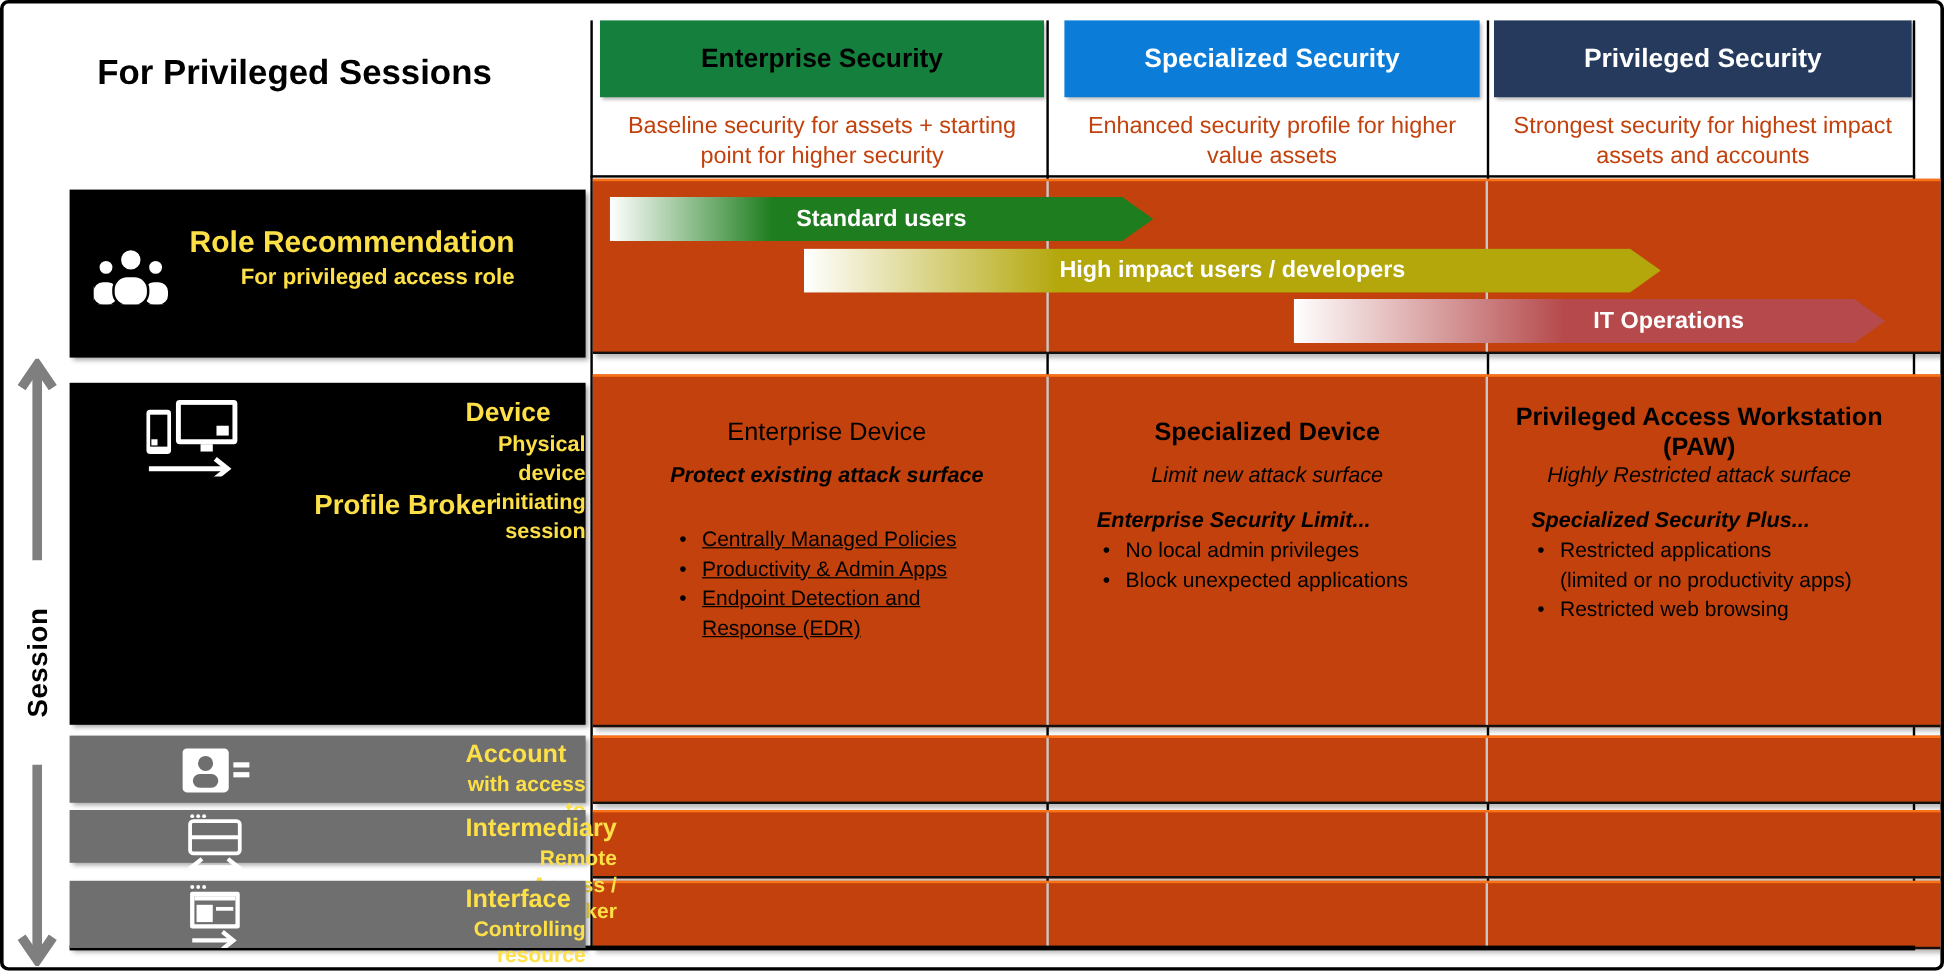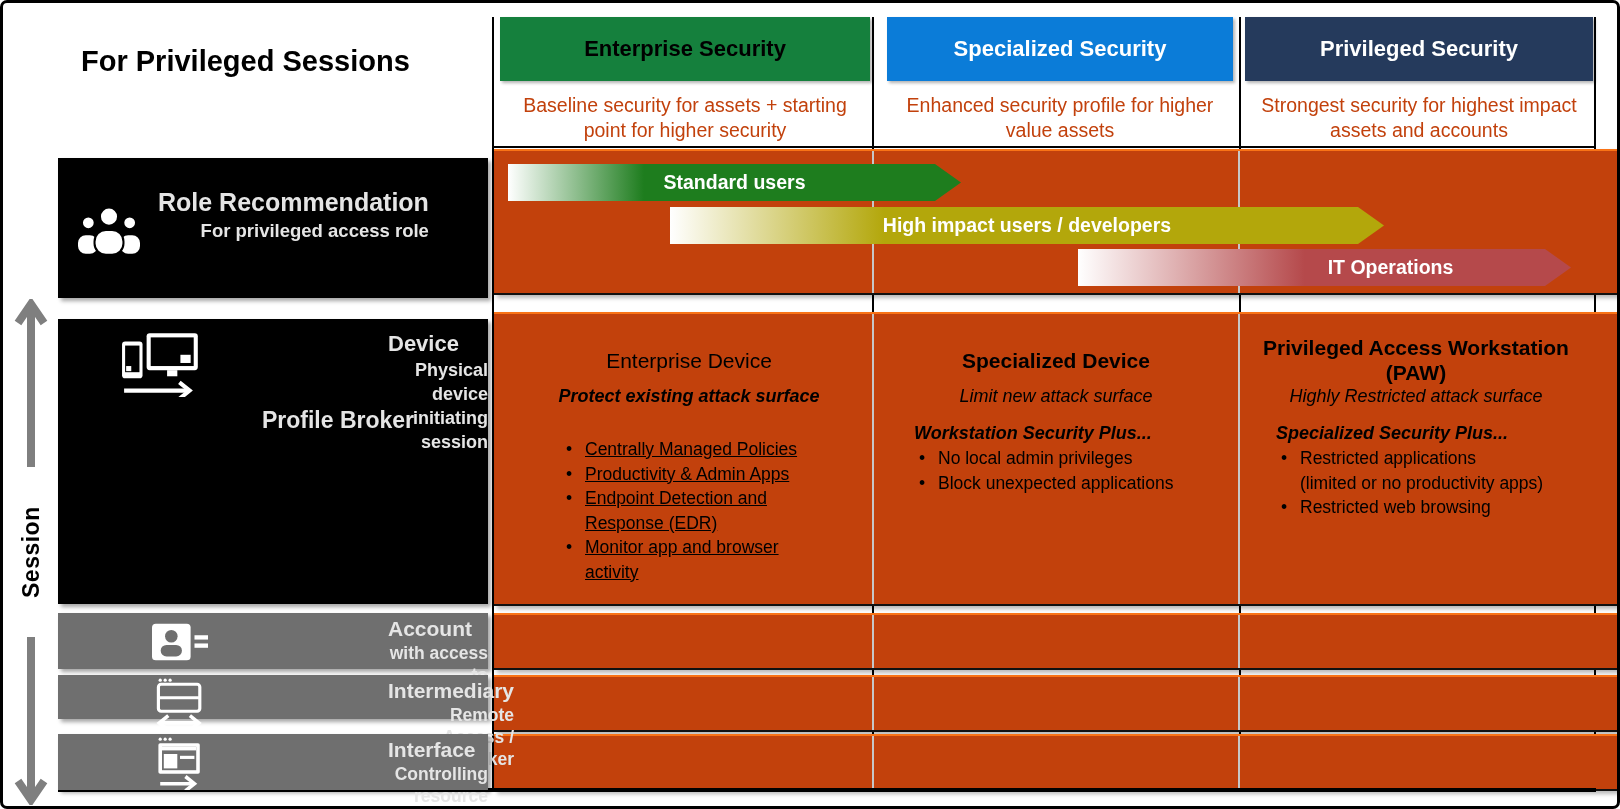--- a/index.html
+++ b/index.html
@@ -58,21 +58,21 @@
   .profile-3 .p-title{font-weight:700}
   .p-tagline{font-style:italic;text-align:center;font-size:18px;font-weight:500;}
   .profile-1 .p-tagline{font-weight:700}
   .p-plus{font-style:italic;font-weight:700;font-size:18px;margin:16px 0 2px 34px;}
   .p-bullets{list-style:none;margin:2px 0 0 34px;padding:0;font-size:17.5px;line-height:24.5px;}
   .profile-1 .p-bullets{margin-top:30px;margin-left:55px;width:250px;text-decoration:underline;}
   .p-bullets li{position:relative;padding-left:24px;white-space:pre-line;}
   .p-bullets li::before{content:"\2022";position:absolute;left:5px;}
 
   
-  .rowlabel{position:absolute;left:55px;width:430px;color:#e5e5e5;box-shadow:3px 3px 4px rgba(0,0,0,0.35);}
+  .rowlabel{position:absolute;left:55px;width:430px;color:#fde047;box-shadow:3px 3px 4px rgba(0,0,0,0.35);}
   .role-label{top:155px;height:140px;background:#000;}
   .device-label{top:316px;height:285px;background:#000;}
   .account-label{top:610px;height:56px;background:#6F6F6F;}
   .intermediary-label{top:672px;height:44px;background:#6F6F6F;}
   .interface-label{top:731px;height:56px;background:#6F6F6F;}
   .rl-icon{position:absolute;}
   .rl-text{position:absolute;}
   .rl-title{font-weight:700;}
   .rl-sub{font-weight:700;text-align:right;}
   .role-label .rl-icon{left:20px;top:46px;width:62px;height:50px;}
@@ -132,28 +132,27 @@
     <div class="sep sep2"></div>
 
     <div class="profile profile-1">
       <div class="p-title">Enterprise Device</div>
       <div class="p-tagline">Protect existing attack surface</div>
 
       <ul class="p-bullets">
           <li>Centrally Managed Policies</li>
           <li>Productivity &amp; Admin Apps</li>
           <li>Endpoint Detection and Response (EDR)</li>
-          <li>Monitor app and browser activity</li>
         </ul>
     </div>
 
     <div class="profile profile-2">
       <div class="p-title">Specialized Device</div>
       <div class="p-tagline">Limit new attack surface</div>
-      <div class="p-plus">Workstation Security Plus...</div>
+      <div class="p-plus">Enterprise Security Limit...</div>
       <ul class="p-bullets">
           <li>No local admin privileges</li>
           <li>Block unexpected applications</li>
         </ul>
     </div>
 
     <div class="profile profile-3">
       <div class="p-title">Privileged Access Workstation (PAW)</div>
       <div class="p-tagline">Highly Restricted attack surface</div>
       <div class="p-plus">Specialized Security Plus...</div>

